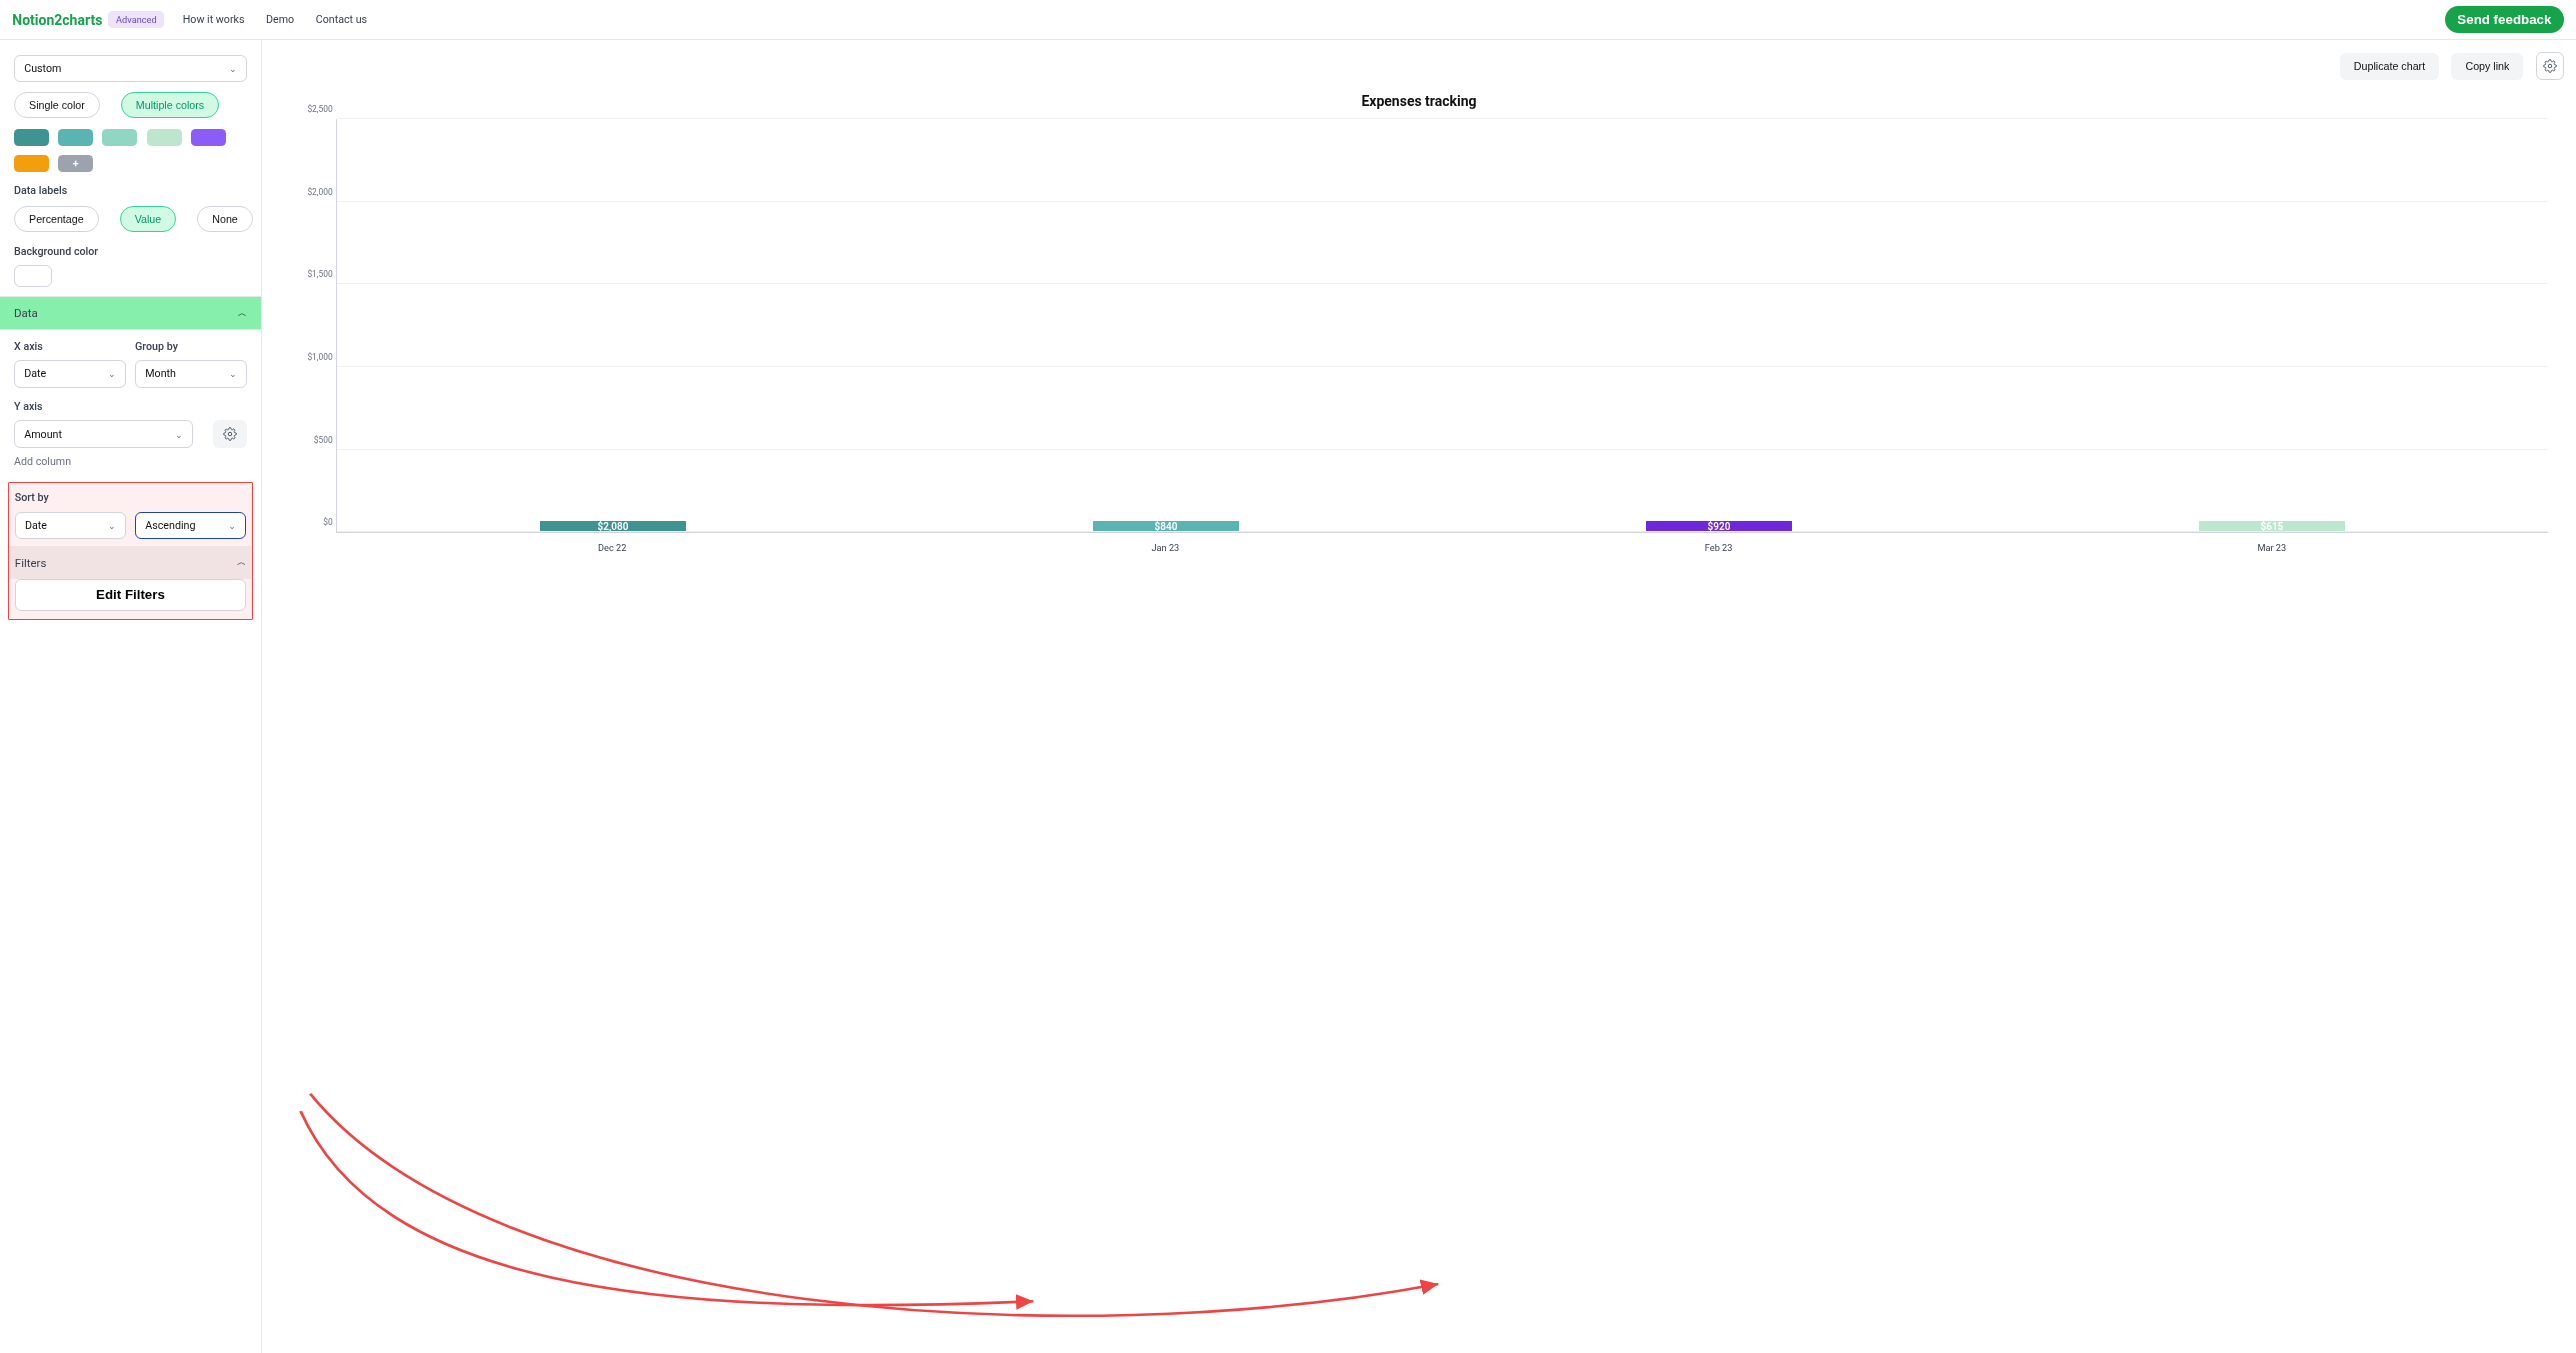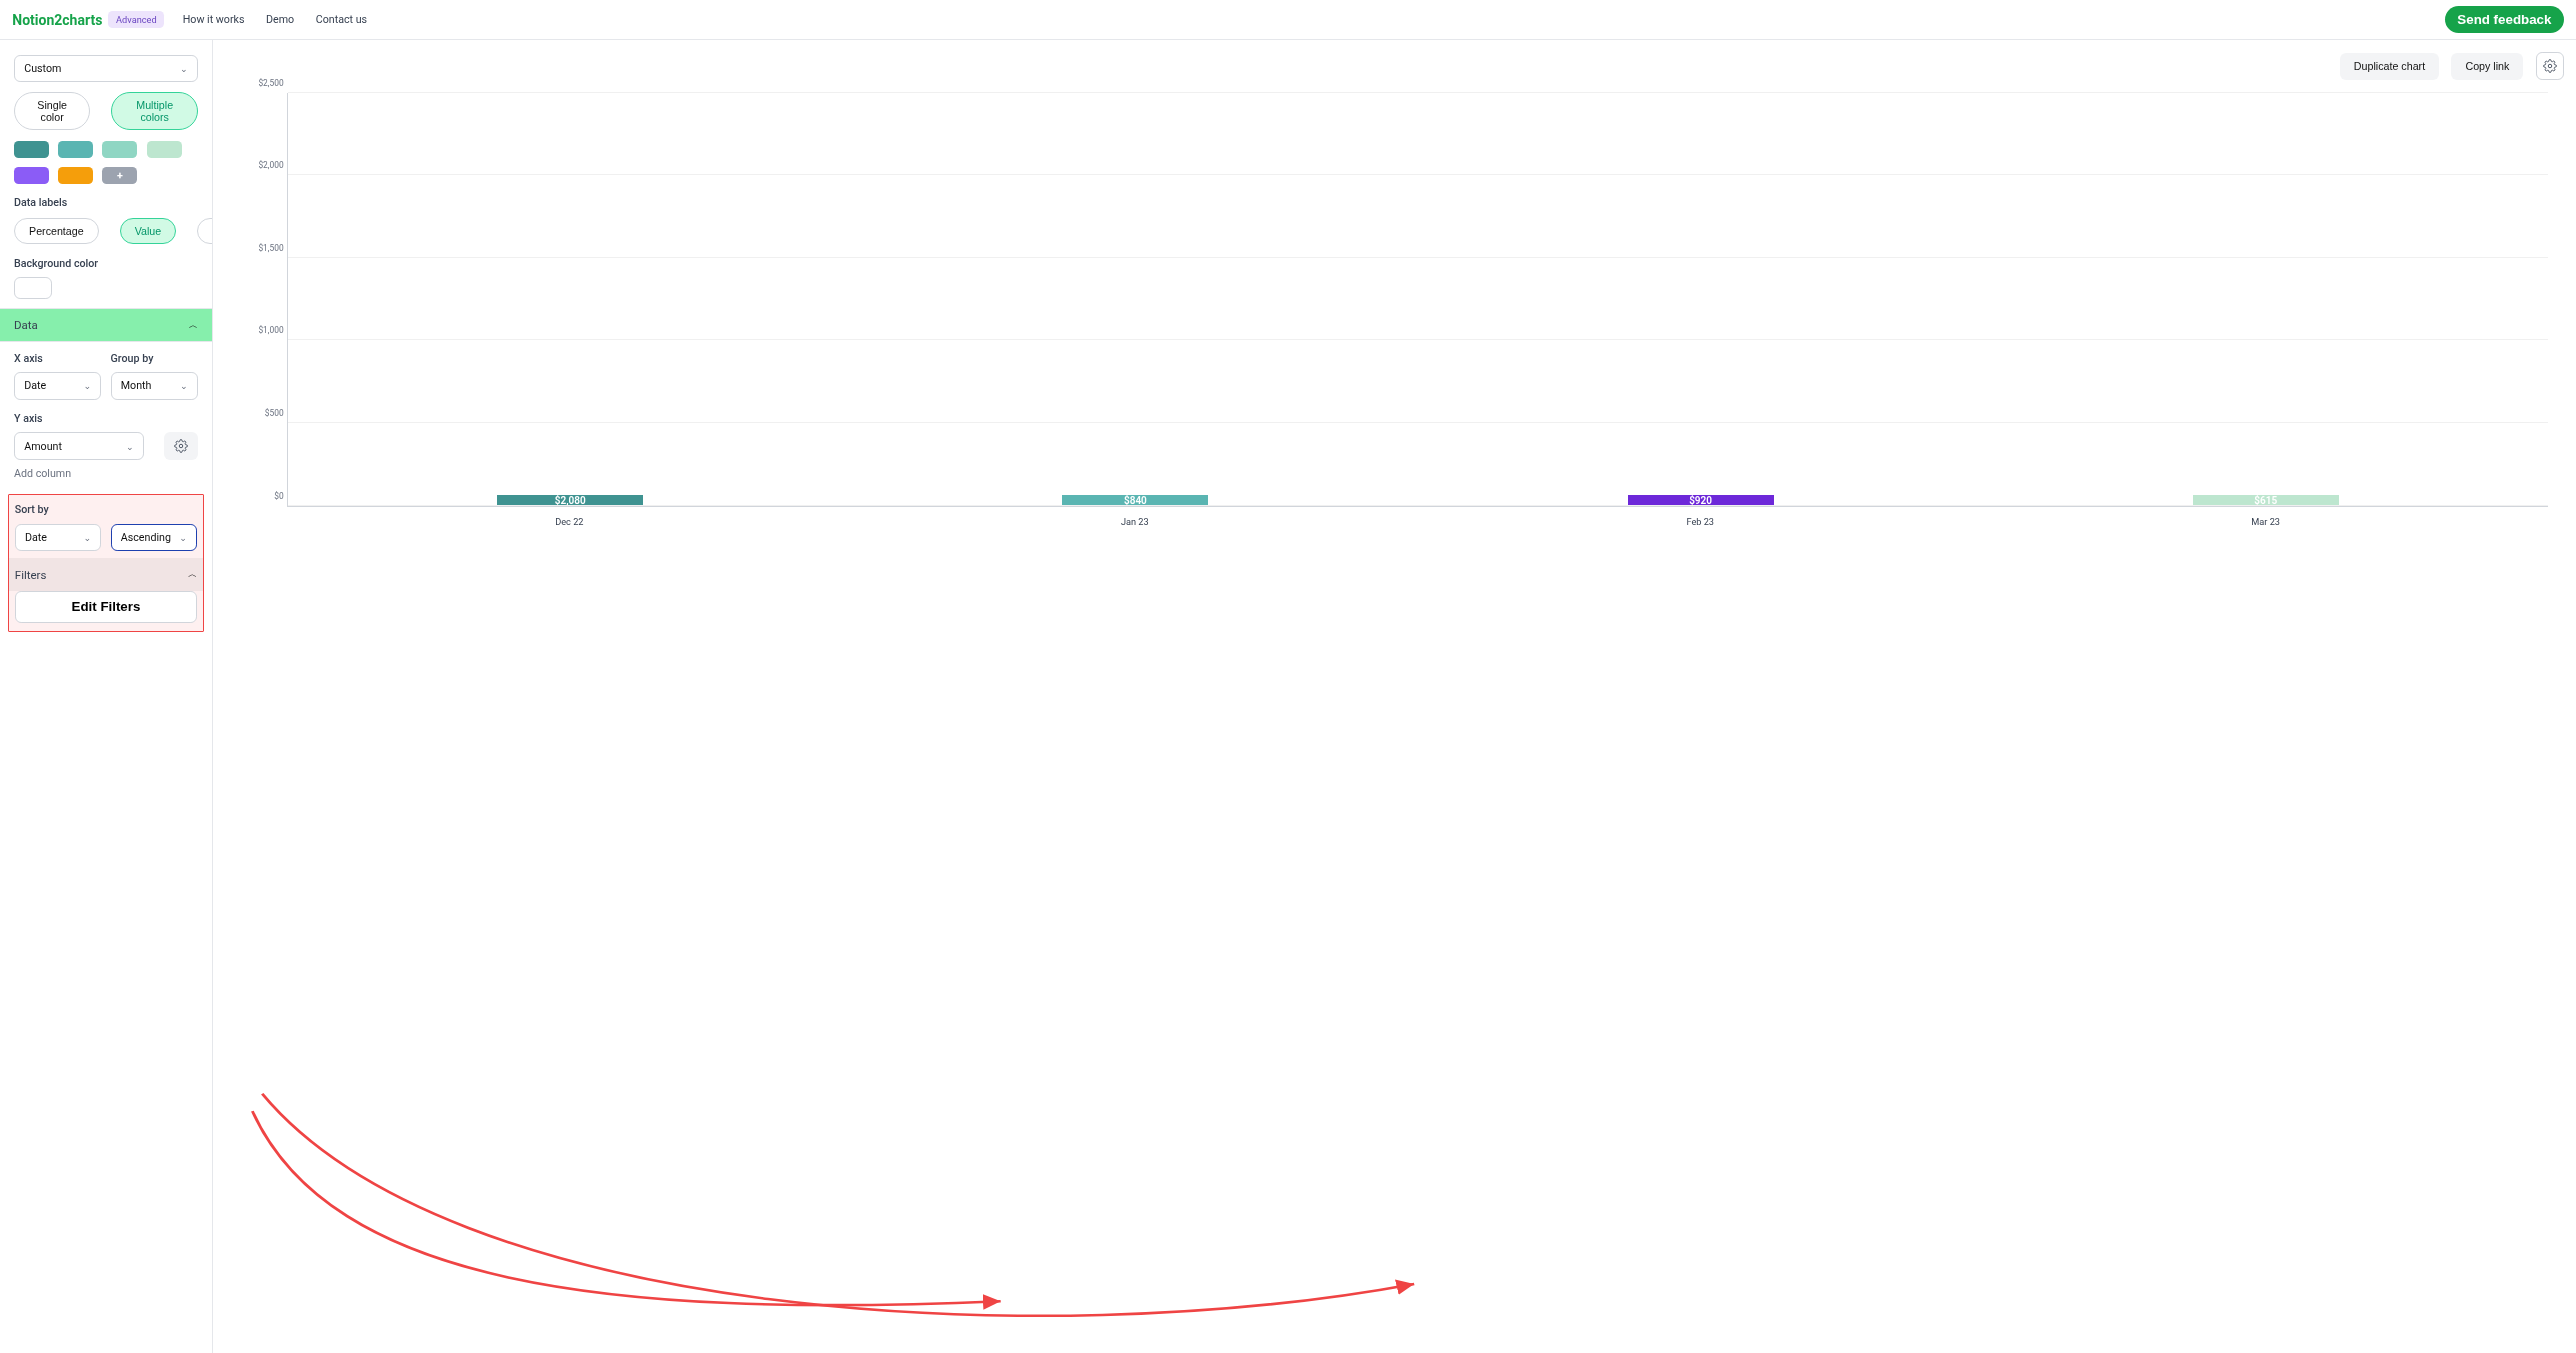--- a/index.html
+++ b/index.html
@@ -9,21 +9,21 @@
   .topnav { display: flex; align-items: center; height: 40px; padding: 0 12.3px; border-bottom: 0.8px solid #e5e7eb; }
   .brand { font-weight: 700; font-size: 14px; color: #16A34A; margin-right: 6.1px; }
   .badge-adv { background: #EDE4FC; color: #6B46C1; font-size: 9.2px; padding: 3.1px 7.7px; border-radius: 4.6px; margin-right: 18.4px; }
   .navlinks { display: flex; gap: 21.5px; }
   .navlink { color: #374151; text-decoration: none; cursor: pointer; }
   .spacer { flex: 1; }
   .btn-feedback { background: #16A34A; color: #fff; border: none; padding: 6.1px 12.3px; border-radius: 766px; font-weight: 600; cursor: pointer; }
   
   
   .main { display: flex; height: calc(100vh - 40px); }
-  .sidebar { width: 213px; border-right: 0.8px solid #e5e7eb; overflow-y: auto; padding-top: 6.1px; }
+  .sidebar { width: 262px; border-right: 0.8px solid #e5e7eb; overflow-y: auto; padding-top: 6.1px; }
   .content { flex: 1; position: relative; padding: 12.3px; overflow: hidden; }
   
   
   .sec-body { padding: 9.2px 14px; }
   .select { display: flex; align-items: center; justify-content: space-between; border: 0.8px solid #d1d5db; border-radius: 6.1px; padding: 6.1px 9.2px; background: #fff; cursor: pointer; font-size: 10.7px; color: #111; }
   .select.full { width: 100%; }
   .chev { font-size: 9.2px; color: #6b7280; }
   
   .pill-row { display: flex; gap: 21px; margin-top: 9.2px; }
   .pill { border: 0.8px solid #d1d5db; background: #fff; border-radius: 766px; padding: 6.1px 14px; cursor: pointer; font-size: 10.7px; color: #111; }
@@ -204,20 +204,21 @@
       <button class="btn-grey">Copy link</button>
       <div class="icon-outline">
         <svg class="gear-svg" viewBox="0 0 24 24">
             <circle cx="12" cy="12" r="3"></circle>
             <path d="M19.4 15a1.65 1.65 0 0 0 .33 1.82l.06.06a2 2 0 1 1-2.83 2.83l-.06-.06a1.65 1.65 0 0 0-1.82-.33 1.65 1.65 0 0 0-1 1.51V21a2 2 0 0 1-4 0v-.09a1.65 1.65 0 0 0-1-1.51 1.65 1.65 0 0 0-1.82.33l-.06.06a2 2 0 1 1-2.83-2.83l.06-.06a1.65 1.65 0 0 0 .33-1.82 1.65 1.65 0 0 0-1.51-1H3a2 2 0 0 1 0-4h.09a1.65 1.65 0 0 0 1.51-1 1.65 1.65 0 0 0-.33-1.82l-.06-.06a2 2 0 1 1 2.83-2.83l.06.06a1.65 1.65 0 0 0 1.82.33h0a1.65 1.65 0 0 0 1-1.51V3a2 2 0 0 1 4 0v.09a1.65 1.65 0 0 0 1 1.51 1.65 1.65 0 0 0 1.82-.33l.06-.06a2 2 0 1 1 2.83 2.83l-.06.06a1.65 1.65 0 0 0-.33 1.82v0a1.65 1.65 0 0 0 1.51 1H21a2 2 0 0 1 0 4h-.09a1.65 1.65 0 0 0-1.51 1z"></path>
           </svg>
       </div>
     </div>
 
     <div class="chart-wrap">
+      <div class="chart-title">Expenses tracking</div>
       <div class="chart-area">
         <div class="plot" id="plot">
           <div class="bars" id="bars">
               <div class="bar-slot">
                 <div class="bar" style="height: 83.2%; background: rgb(63, 147, 145);">
                   <span class="bar-label">$2,080</span>
                 </div>
               </div>
               <div class="bar-slot">
                 <div class="bar" style="height: 33.6%; background: rgb(90, 181, 178);">

